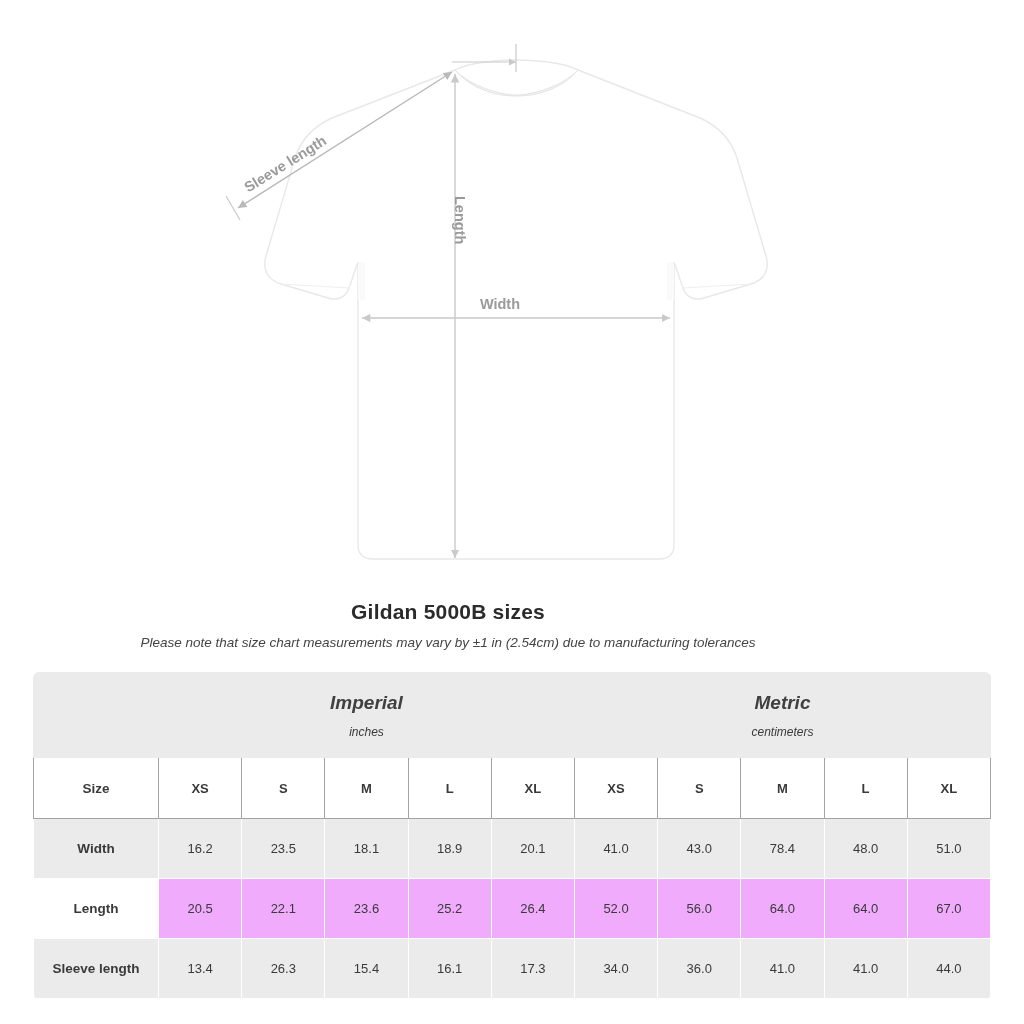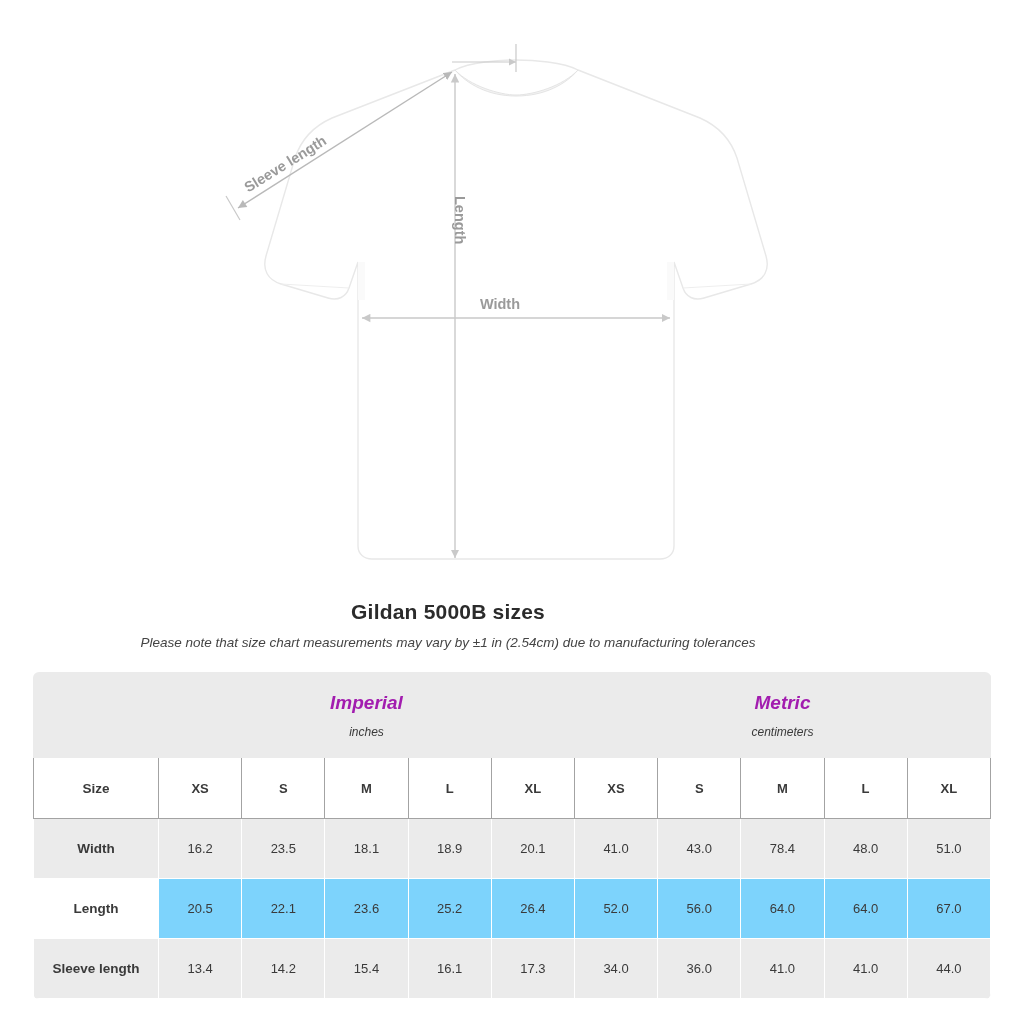--- a/index.html
+++ b/index.html
@@ -82,21 +82,21 @@
     background: #ebebeb;
     border: 1px solid #ebebeb;
   }
   td.band-empty {
     background: #ebebeb;
   }
   .band-title {
     font-size: 19px;
     font-style: italic;
     font-weight: bold;
-    color: #a21caf;
+    color: #404040;
     line-height: 1.25;
   }
   .band-sub {
     font-size: 12px;
     font-style: italic;
     color: #3a3a3a;
     margin-top: 10px;
   }
 
   
@@ -121,21 +121,21 @@
   tr.data-row td.row-label {
     font-weight: bold;
     font-size: 13.5px;
     background: #ebebeb;
   }
   tr.data-row.shade td.value {
     background: #ebebeb;
     margin-left: 12px;
   }
   tr.data-row.plain td.value {
-    background: #7dd3fc;
+    background: #f0abfc;
   }
   tr.data-row.plain td.row-label {
     background: #ffffff;
   }
   td.first-col {
     width: 124px;
   }
 
   
   .table-wrap {
@@ -280,21 +280,21 @@
           <td class="value">52.0</td>
           <td class="value">56.0</td>
           <td class="value">64.0</td>
           <td class="value">64.0</td>
           <td class="value">67.0</td>
         </tr>
 
         <tr class="data-row shade">
           <td class="row-label first-col">Sleeve length</td>
           <td class="value">13.4</td>
-          <td class="value">14.2</td>
+          <td class="value">26.3</td>
           <td class="value">15.4</td>
           <td class="value">16.1</td>
           <td class="value">17.3</td>
           <td class="value">34.0</td>
           <td class="value">36.0</td>
           <td class="value">41.0</td>
           <td class="value">41.0</td>
           <td class="value">44.0</td>
         </tr>
       </tbody>

